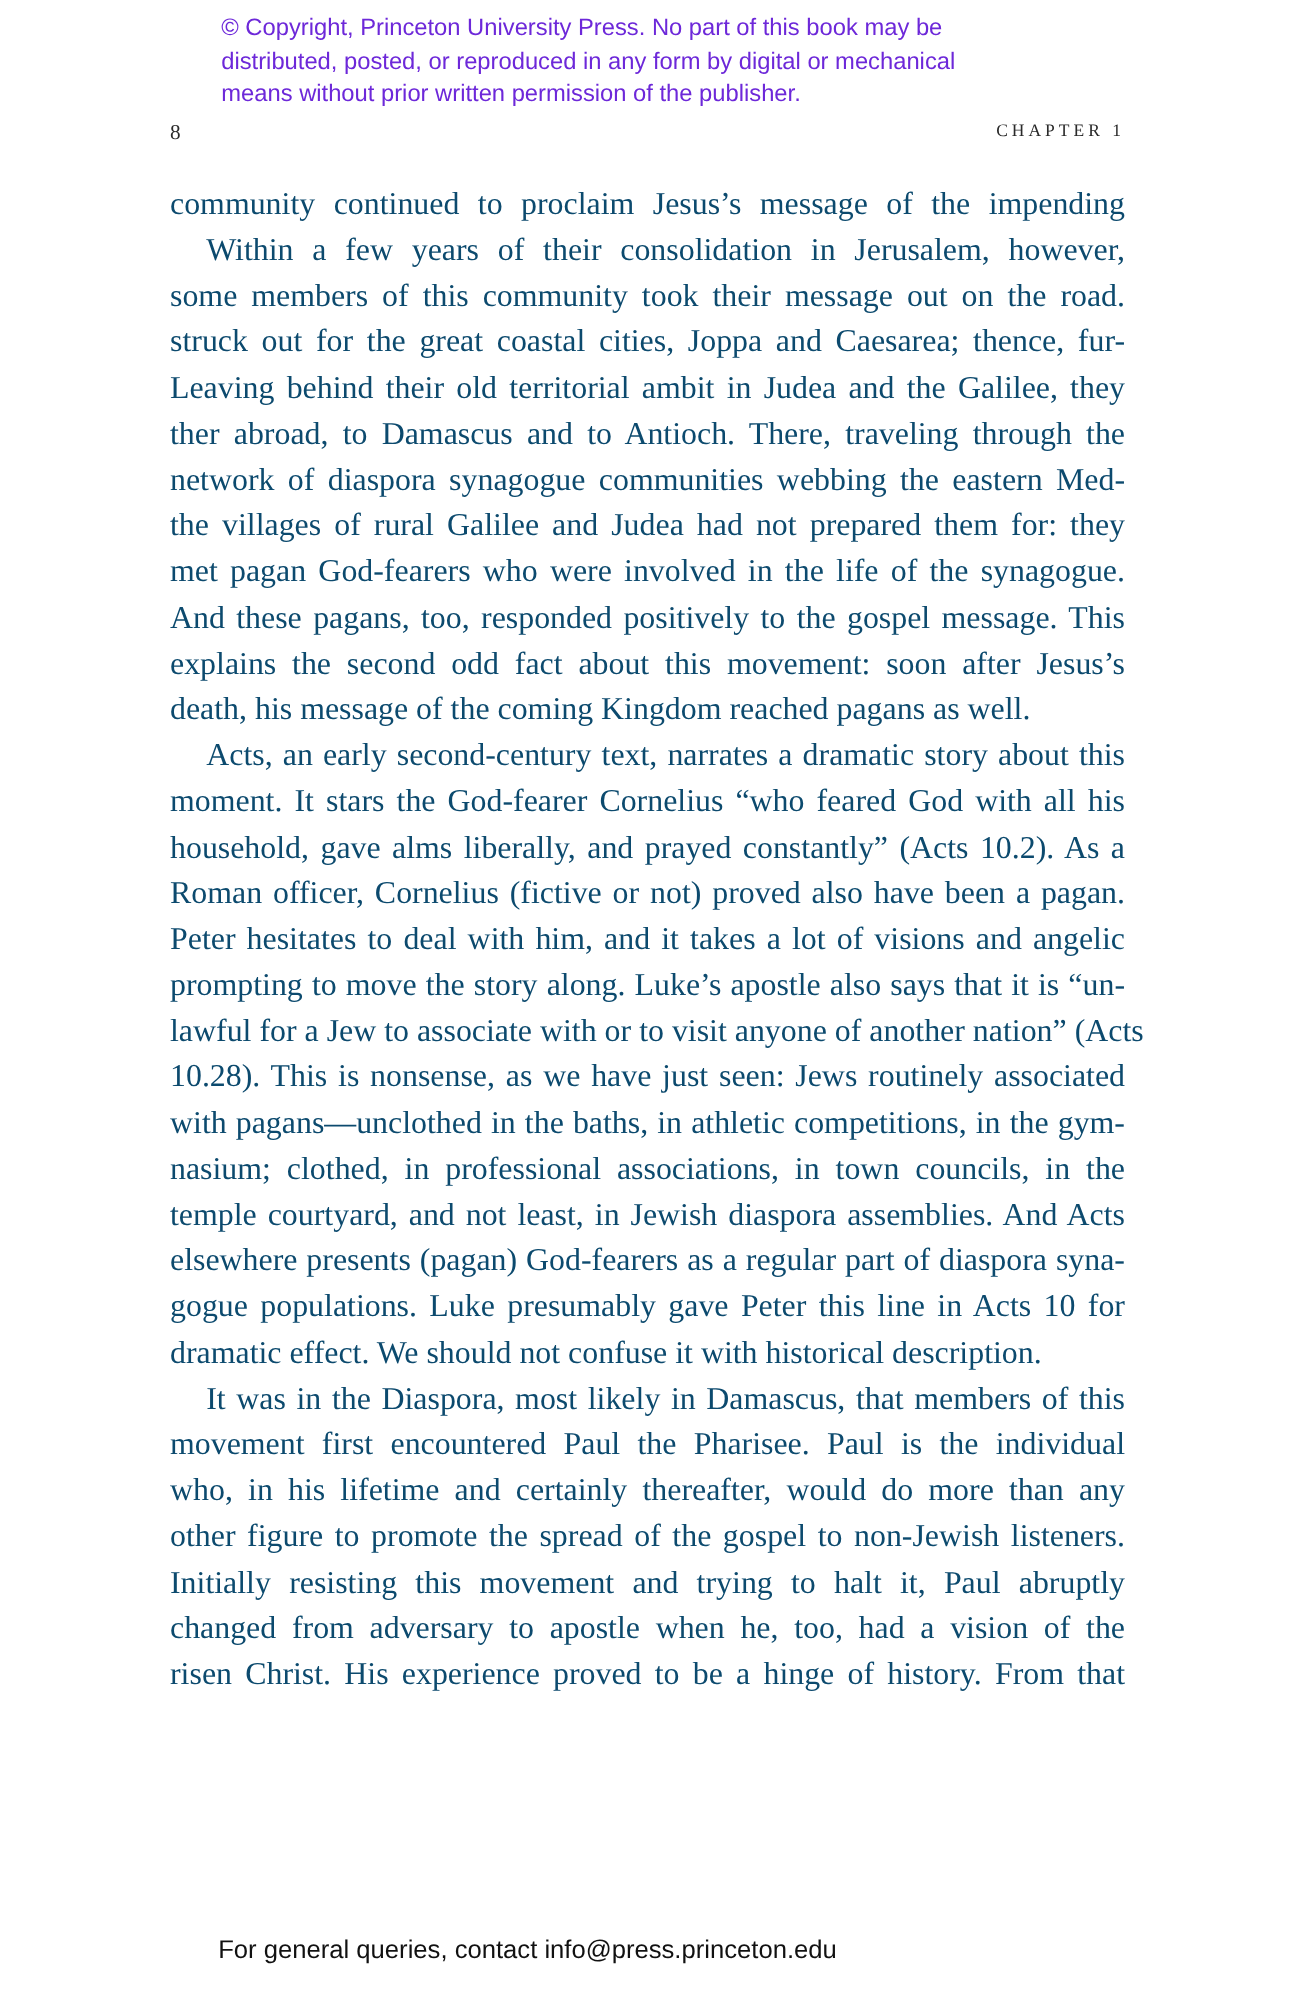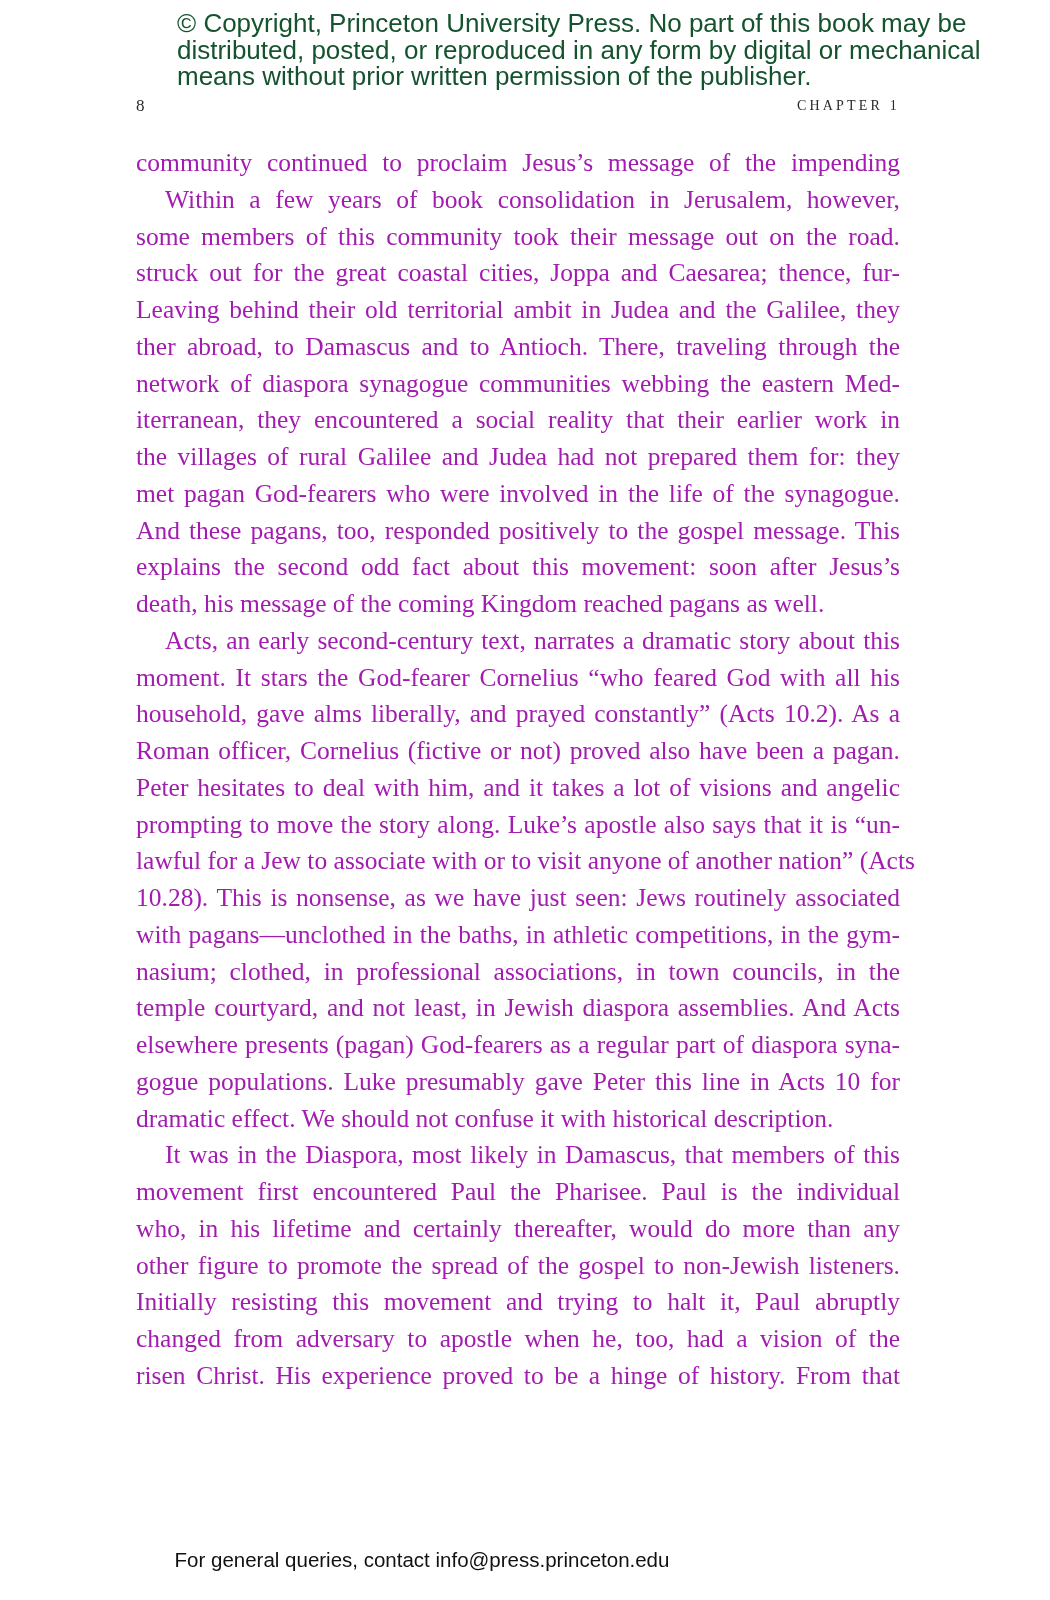--- a/index.html
+++ b/index.html
@@ -12,23 +12,23 @@
     height: 1600px;
     position: relative;
     overflow: hidden;
   }
   .copyright {
     position: absolute;
     left: 177px;
     top: 10px;
     width: 720px;
     font-family: "Liberation Sans", sans-serif;
-    font-size: 26px;
+    font-size: 19px;
     line-height: 26.5px;
-    color: #14532d;
+    color: #6d28d9;
   }
   .copyright div { white-space: nowrap; }
   .running-head {
     position: absolute;
     left: 136px;
     top: 96px;
     width: 764px;
     height: 24px;
     font-family: "Liberation Serif", serif;
     color: #2a2a2a;
@@ -47,21 +47,21 @@
     letter-spacing: 3.2px;
   }
   .body-text {
     position: absolute;
     left: 136px;
     top: 145px;
     width: 764px;
     font-family: "Liberation Serif", serif;
     font-size: 25.5px;
     line-height: 36.75px;
-    color: #a21caf;
+    color: #0c4a6e;
   }
   .line {
     white-space: nowrap;
     text-align: justify;
     text-align-last: justify;
     height: 36.75px;
   }
   .line.last { text-align-last: left; }
   .line.indent { padding-left: 29px; }
   .footer {
@@ -87,27 +87,26 @@
 <div class="running-head">
   <span class="page-number">8</span>
   <span class="chapter-label">CHAPTER 1</span>
 </div>
 
 <div class="body-text" id="body-text">
     <div>
       <div class="line">community continued to proclaim Jesus’s message of the impending</div>
     </div>
     <div>
-      <div class="line indent">Within a few years of book consolidation in Jerusalem, however,</div>
+      <div class="line indent">Within a few years of their consolidation in Jerusalem, however,</div>
       <div class="line">some members of this community took their message out on the road.</div>
       <div class="line">struck out for the great coastal cities, Joppa and Caesarea; thence, fur-</div>
       <div class="line">Leaving behind their old territorial ambit in Judea and the Galilee, they</div>
       <div class="line">ther abroad, to Damascus and to Antioch. There, traveling through the</div>
       <div class="line">network of diaspora synagogue communities webbing the eastern Med-</div>
-      <div class="line">iterranean, they encountered a social reality that their earlier work in</div>
       <div class="line">the villages of rural Galilee and Judea had not prepared them for: they</div>
       <div class="line">met pagan God-fearers who were involved in the life of the synagogue.</div>
       <div class="line">And these pagans, too, responded positively to the gospel message. This</div>
       <div class="line">explains the second odd fact about this movement: soon after Jesus’s</div>
       <div class="line last">death, his message of the coming Kingdom reached pagans as well.</div>
     </div>
     <div>
       <div class="line indent">Acts, an early second-century text, narrates a dramatic story about this</div>
       <div class="line">moment. It stars the God-fearer Cornelius “who feared God with all his</div>
       <div class="line">household, gave alms liberally, and prayed constantly” (Acts 10.2). As a</div>

